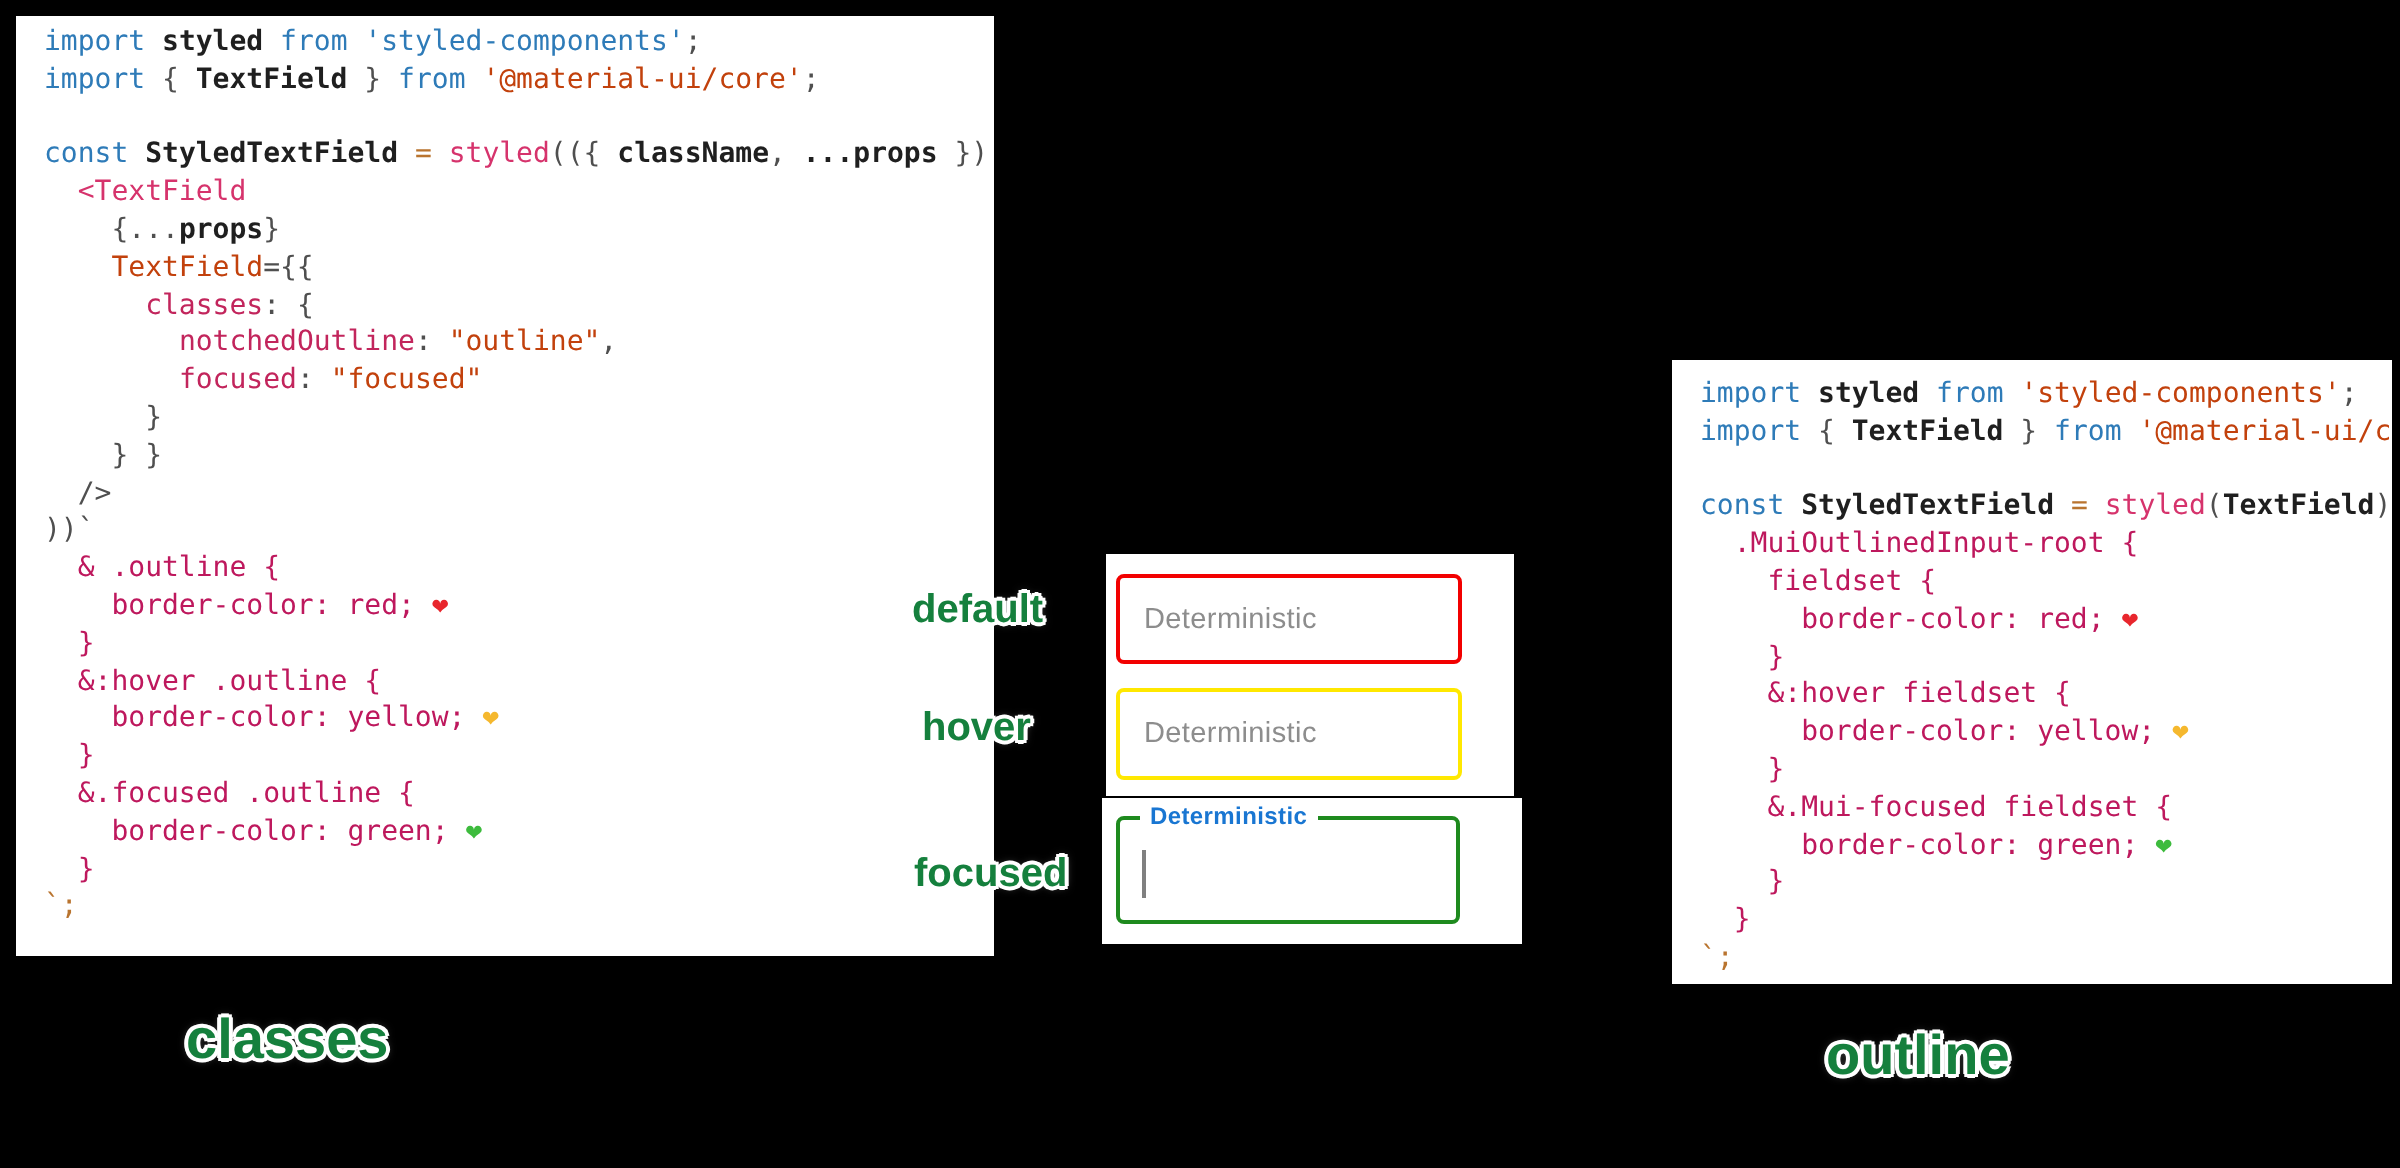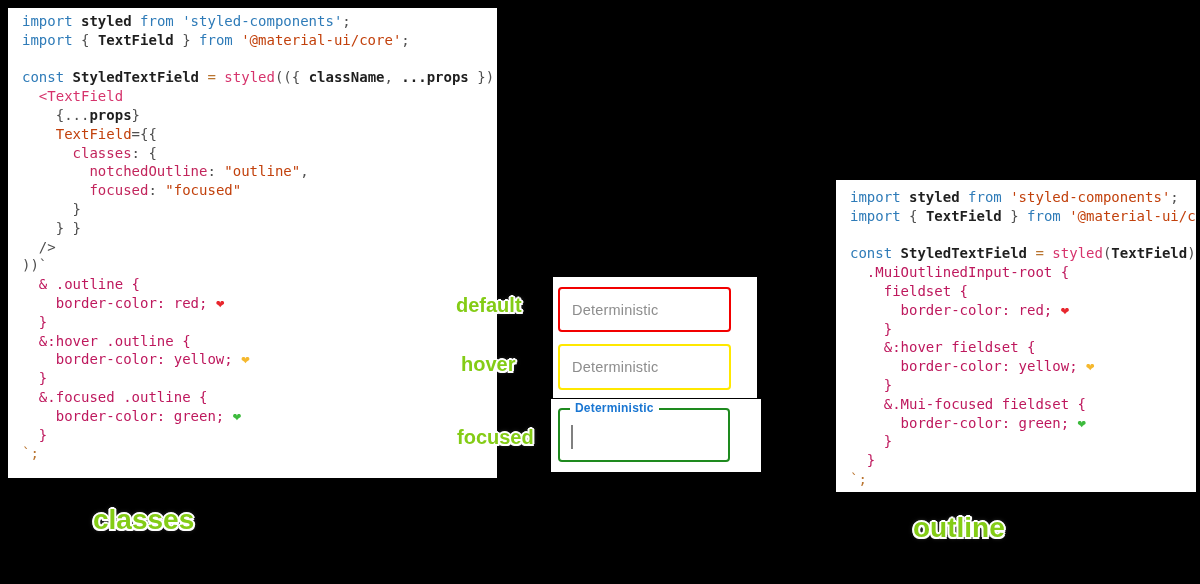--- a/index.html
+++ b/index.html
@@ -20,21 +20,21 @@
   .tok-fn{color:#d6336c;}
   .tok-key{color:#c2255c;}
   .tok-str{color:#c2410c;}
   .tok-css{color:#be185d;}
   .tok-hr{color:#e8262d;}
   .tok-hy{color:#f5b82e;}
   .tok-hg{color:#3dbb3d;}
   .panel-classes{left:8px;top:8px;width:489px;height:470px;padding:4px 0 0 14px;box-sizing:border-box;}
   .panel-globals{left:836px;top:180px;width:360px;height:312px;padding:8px 0 0 14px;box-sizing:border-box;}
   .red-label{
-    position:absolute;color:#84cc16;font-weight:bold;white-space:nowrap;
+    position:absolute;color:#15803d;font-weight:bold;white-space:nowrap;
     text-shadow:
       -2px 0 0 #fff, 2px 0 0 #fff, 0 -2px 0 #fff, 0 2px 0 #fff,
       -1.5px -1.5px 0 #fff, 1.5px -1.5px 0 #fff, -1.5px 1.5px 0 #fff, 1.5px 1.5px 0 #fff,
       0 0 5px rgba(255,255,255,.5);
   }
   .state-label{font-size:20px;}
   .caption-label{font-size:28px;}
   .preview-panel-1{left:553px;top:277px;width:184px;height:121px;}
   .preview-panel-2{left:551px;top:399px;width:190px;height:73px;}
   .tf{

